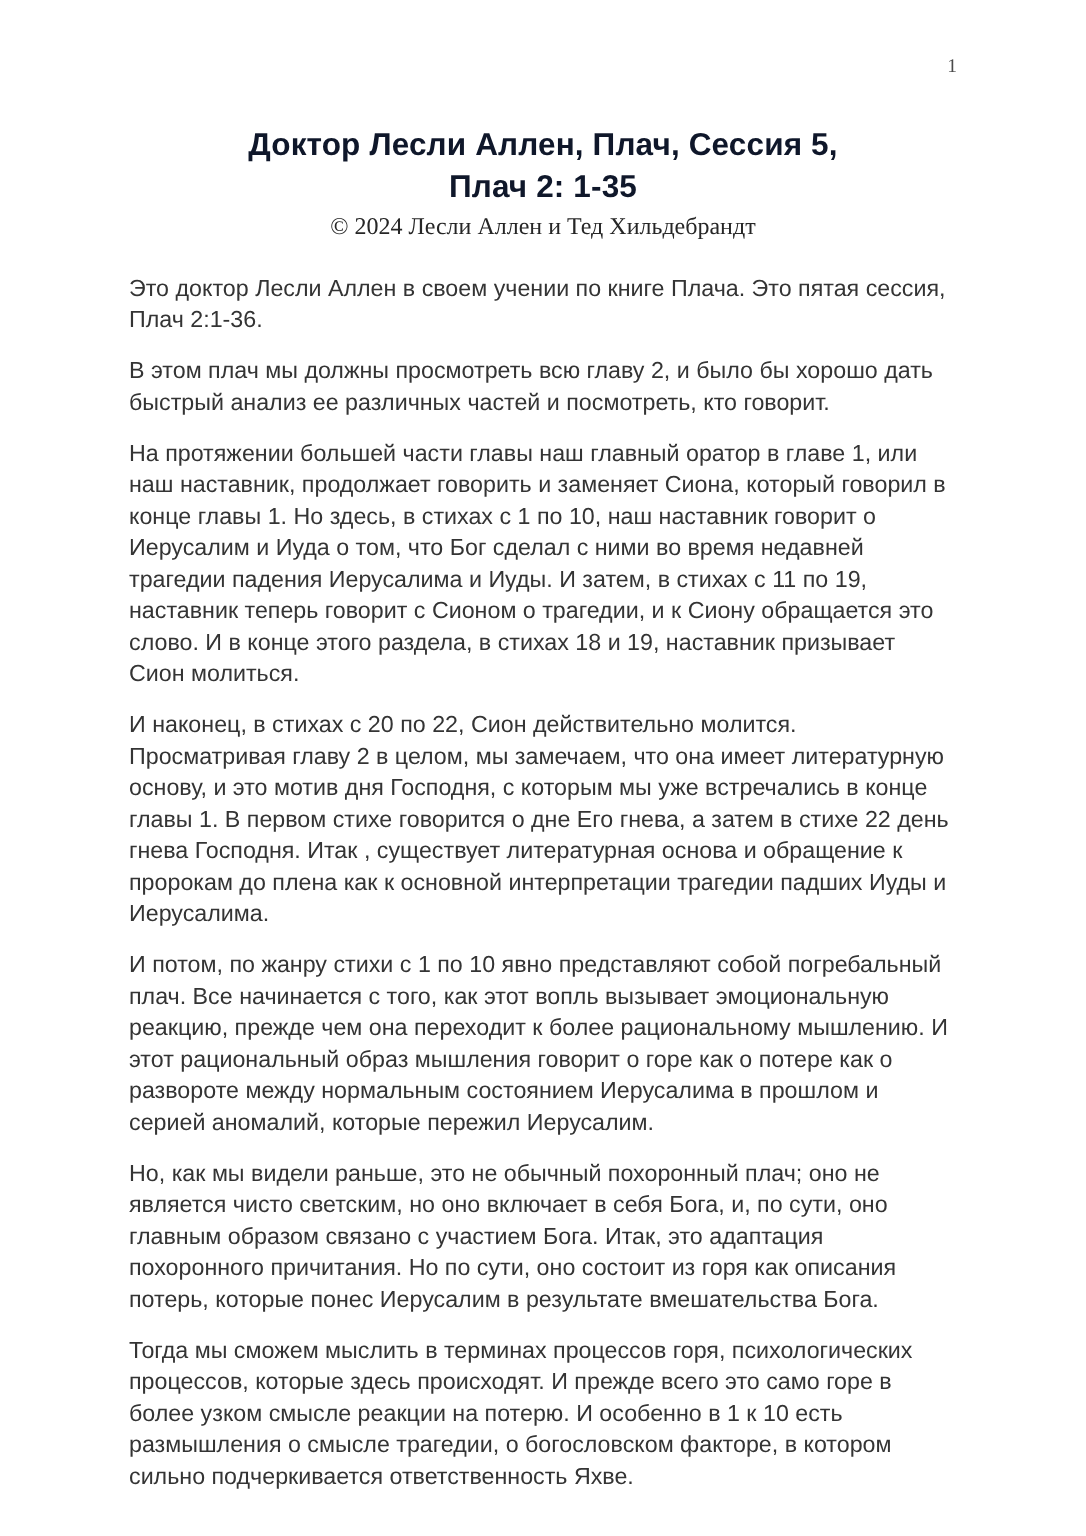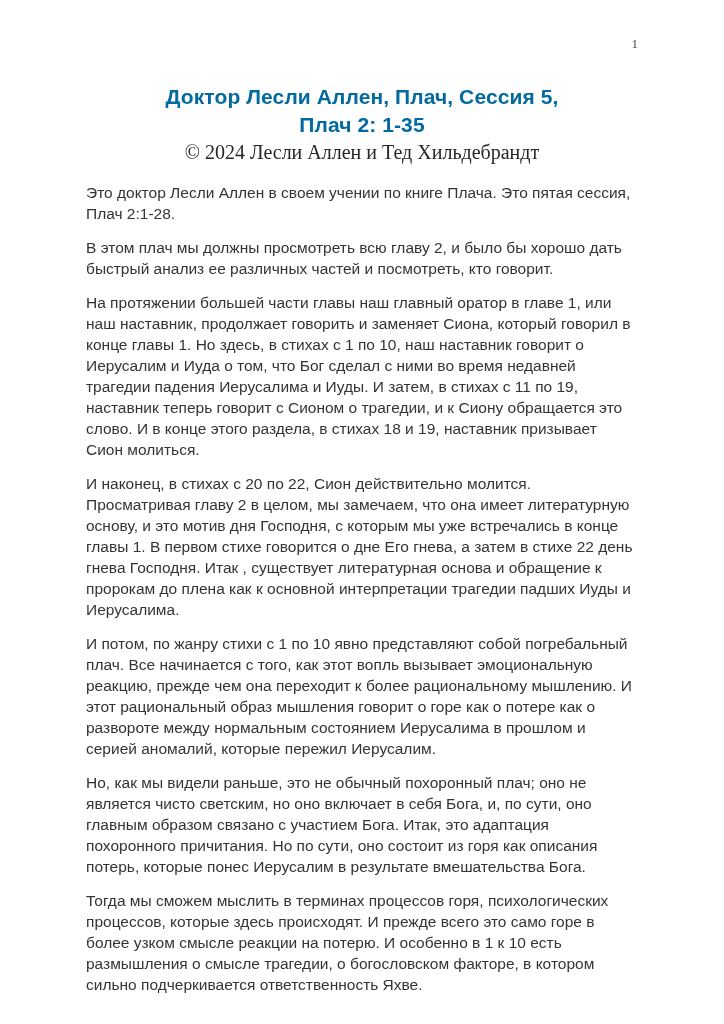--- a/index.html
+++ b/index.html
@@ -28,28 +28,28 @@
     left: 86px;
     top: 0;
     width: 552px;
   }
   .title {
     margin-top: 83px;
     text-align: center;
     font-weight: bold;
     font-size: 21px;
     line-height: 28px;
-    color: #0369a1;
+    color: #0f172a;
     letter-spacing: 0.1px;
   }
   .copyright {
     margin-top: 3px;
     text-align: center;
     font-family: "Liberation Serif", serif;
-    font-size: 20px;
+    font-size: 16px;
     line-height: 20px;
     color: #262626;
   }
   .body-text {
     margin-top: 20px;
   }
   .body-text p {
     margin: 0 0 13px 0;
     font-size: 15.5px;
     line-height: 21px;
@@ -66,21 +66,21 @@
   <div class="content">
 
     <div class="title">
       <div>Доктор Лесли Аллен, Плач, Сессия 5,</div>
       <div>Плач 2: 1-35</div>
     </div>
 
     <div class="copyright">© 2024 Лесли Аллен и Тед Хильдебрандт</div>
 
     <div class="body-text">
-      <p>Это доктор Лесли Аллен в своем учении по книге Плача. Это пятая сессия, Плач 2:1-28.</p>
+      <p>Это доктор Лесли Аллен в своем учении по книге Плача. Это пятая сессия, Плач 2:1-36.</p>
       <p>В этом плач мы должны просмотреть всю главу 2, и было бы хорошо дать быстрый анализ ее различных частей и посмотреть, кто говорит.</p>
       <p>На протяжении большей части главы наш главный оратор в главе 1, или наш наставник, продолжает говорить и заменяет Сиона, который говорил в конце главы 1. Но здесь, в стихах с 1 по 10, наш наставник говорит о Иерусалим и Иуда о том, что Бог сделал с ними во время недавней трагедии падения Иерусалима и Иуды. И затем, в стихах с 11 по 19, наставник теперь говорит с Сионом о трагедии, и к Сиону обращается это слово. И в конце этого раздела, в стихах 18 и 19, наставник призывает Сион молиться.</p>
       <p>И наконец, в стихах с 20 по 22, Сион действительно молится. Просматривая главу 2 в целом, мы замечаем, что она имеет литературную основу, и это мотив дня Господня, с которым мы уже встречались в конце главы 1. В первом стихе говорится о дне Его гнева, а затем в стихе 22 день гнева Господня. Итак , существует литературная основа и обращение к пророкам до плена как к основной интерпретации трагедии падших Иуды и Иерусалима.</p>
       <p>И потом, по жанру стихи с 1 по 10 явно представляют собой погребальный плач. Все начинается с того, как этот вопль вызывает эмоциональную реакцию, прежде чем она переходит к более рациональному мышлению. И этот рациональный образ мышления говорит о горе как о потере как о развороте между нормальным состоянием Иерусалима в прошлом и серией аномалий, которые пережил Иерусалим.</p>
       <p>Но, как мы видели раньше, это не обычный похоронный плач; оно не является чисто светским, но оно включает в себя Бога, и, по сути, оно главным образом связано с участием Бога. Итак, это адаптация похоронного причитания. Но по сути, оно состоит из горя как описания потерь, которые понес Иерусалим в результате вмешательства Бога.</p>
       <p>Тогда мы сможем мыслить в терминах процессов горя, психологических процессов, которые здесь происходят. И прежде всего это само горе в более узком смысле реакции на потерю. И особенно в 1 к 10 есть размышления о смысле трагедии, о богословском факторе, в котором сильно подчеркивается ответственность Яхве.</p>
     </div>
 
   </div>
 

